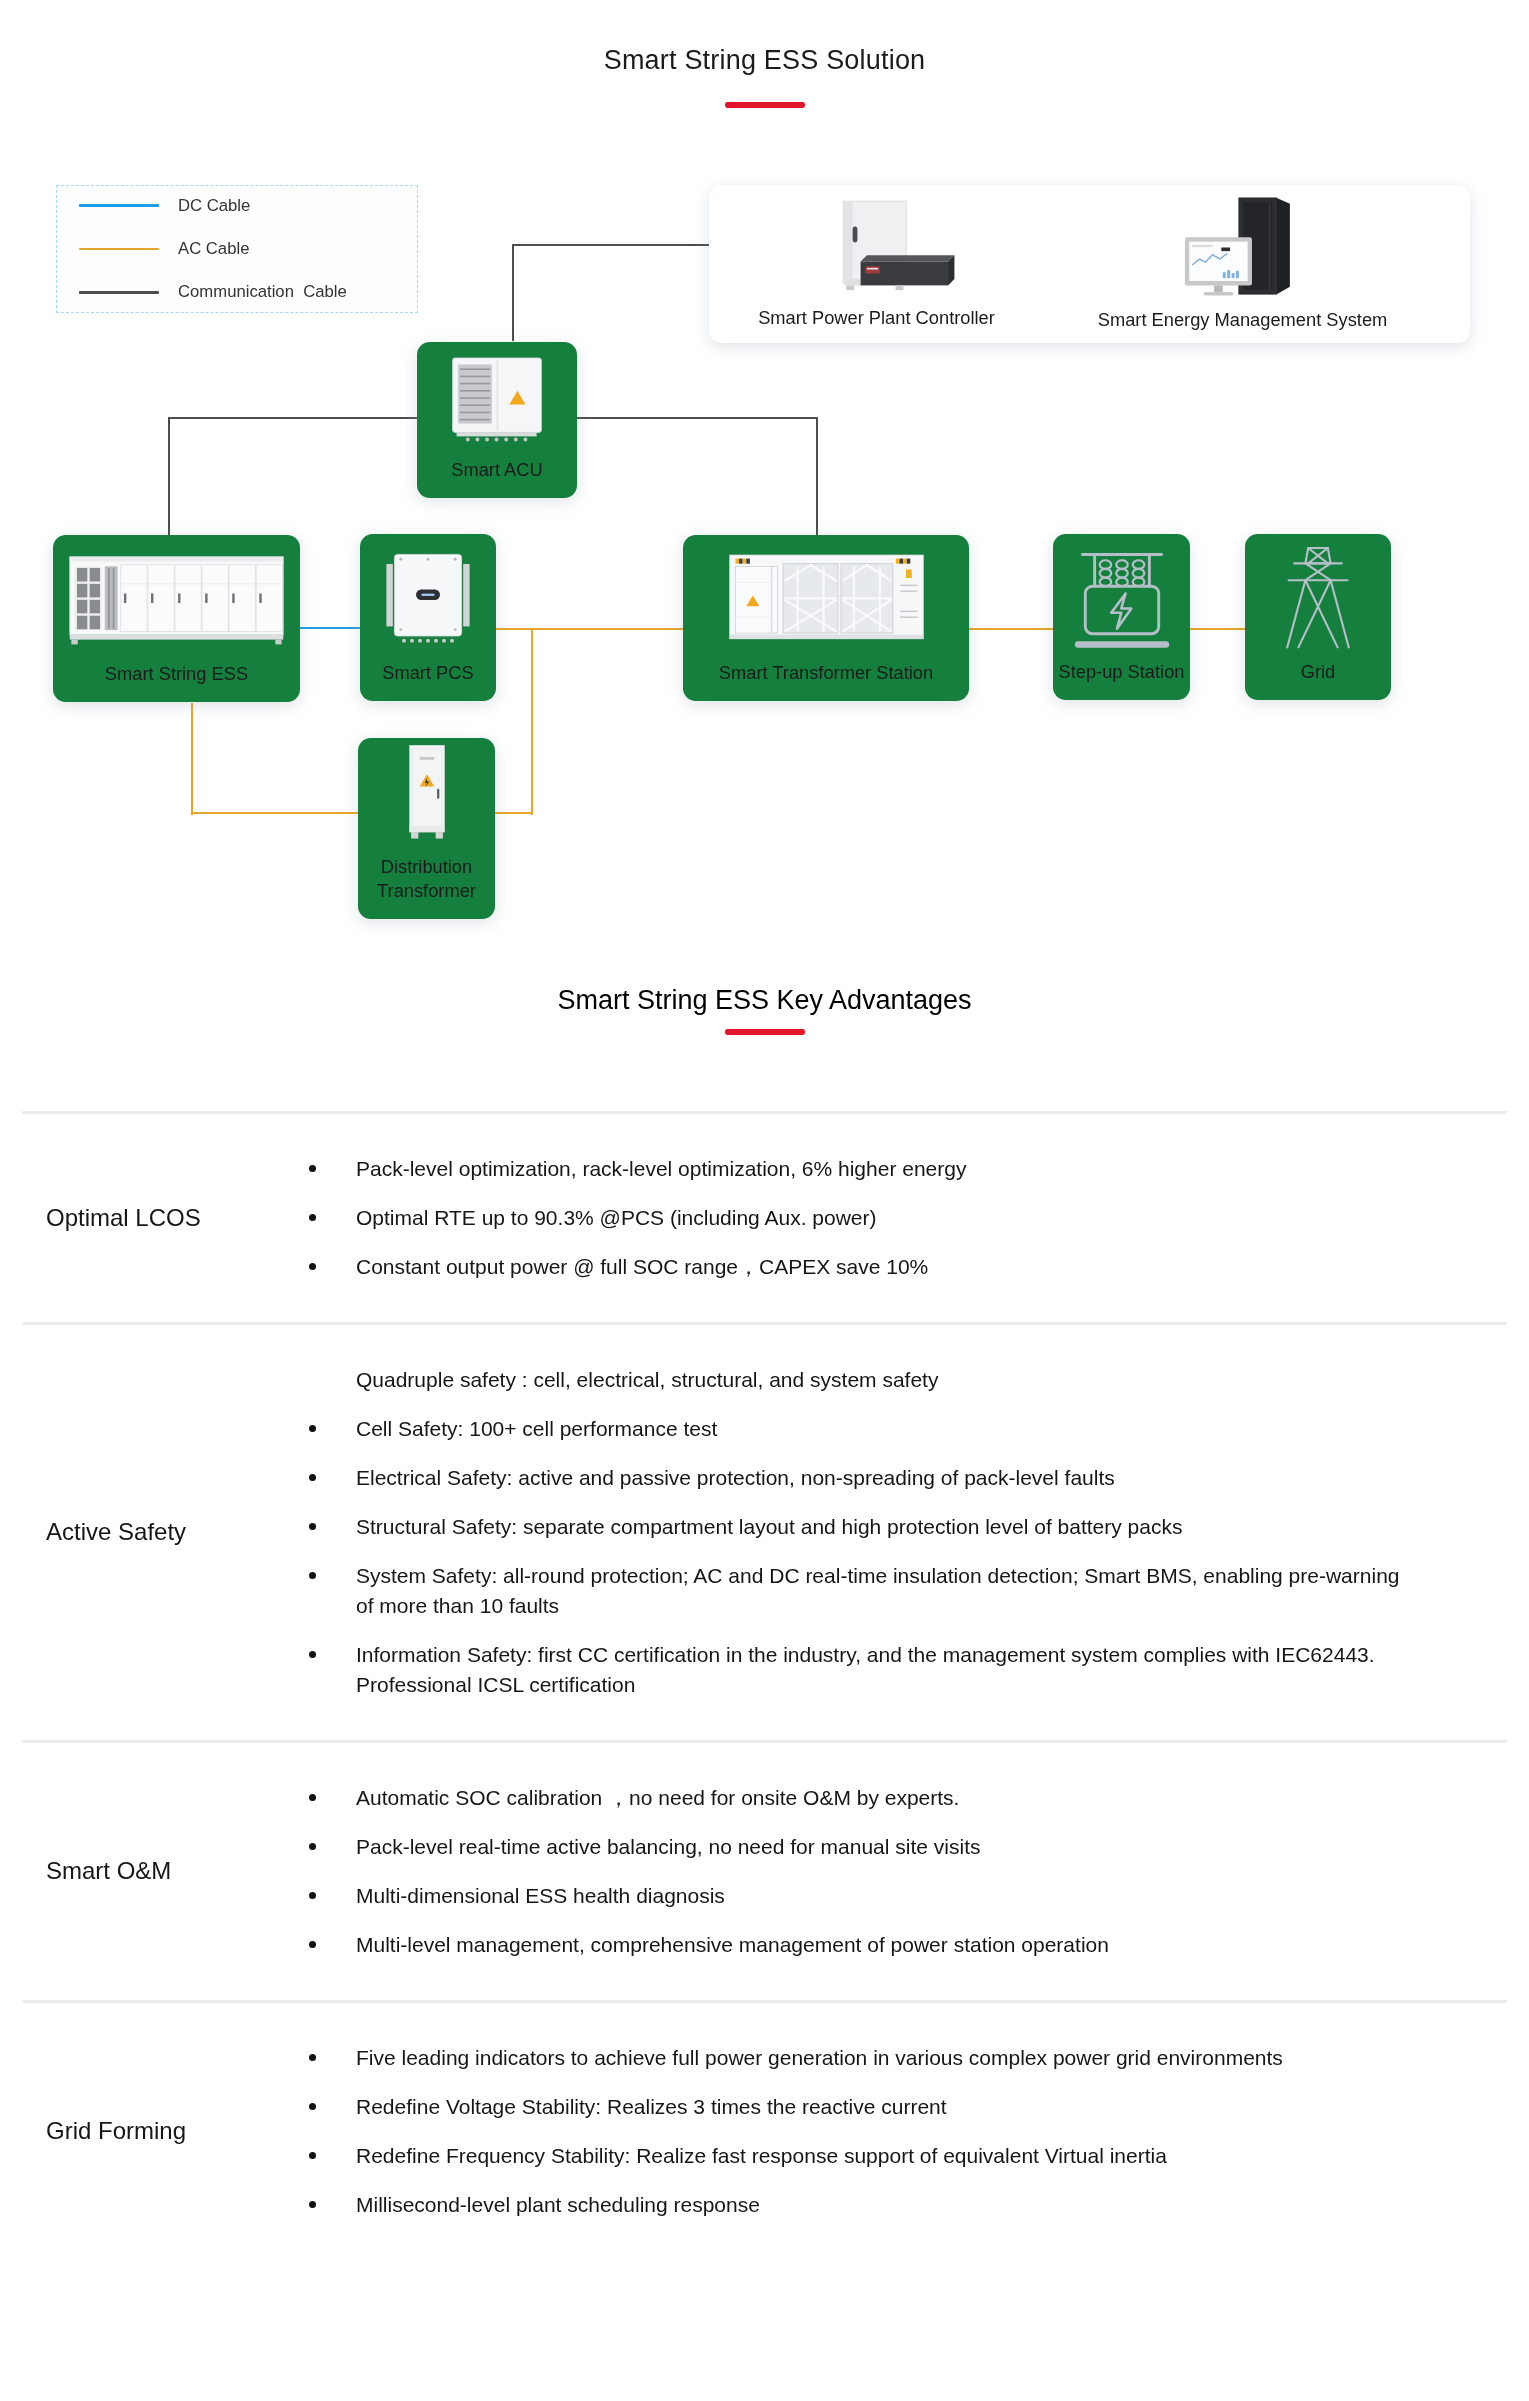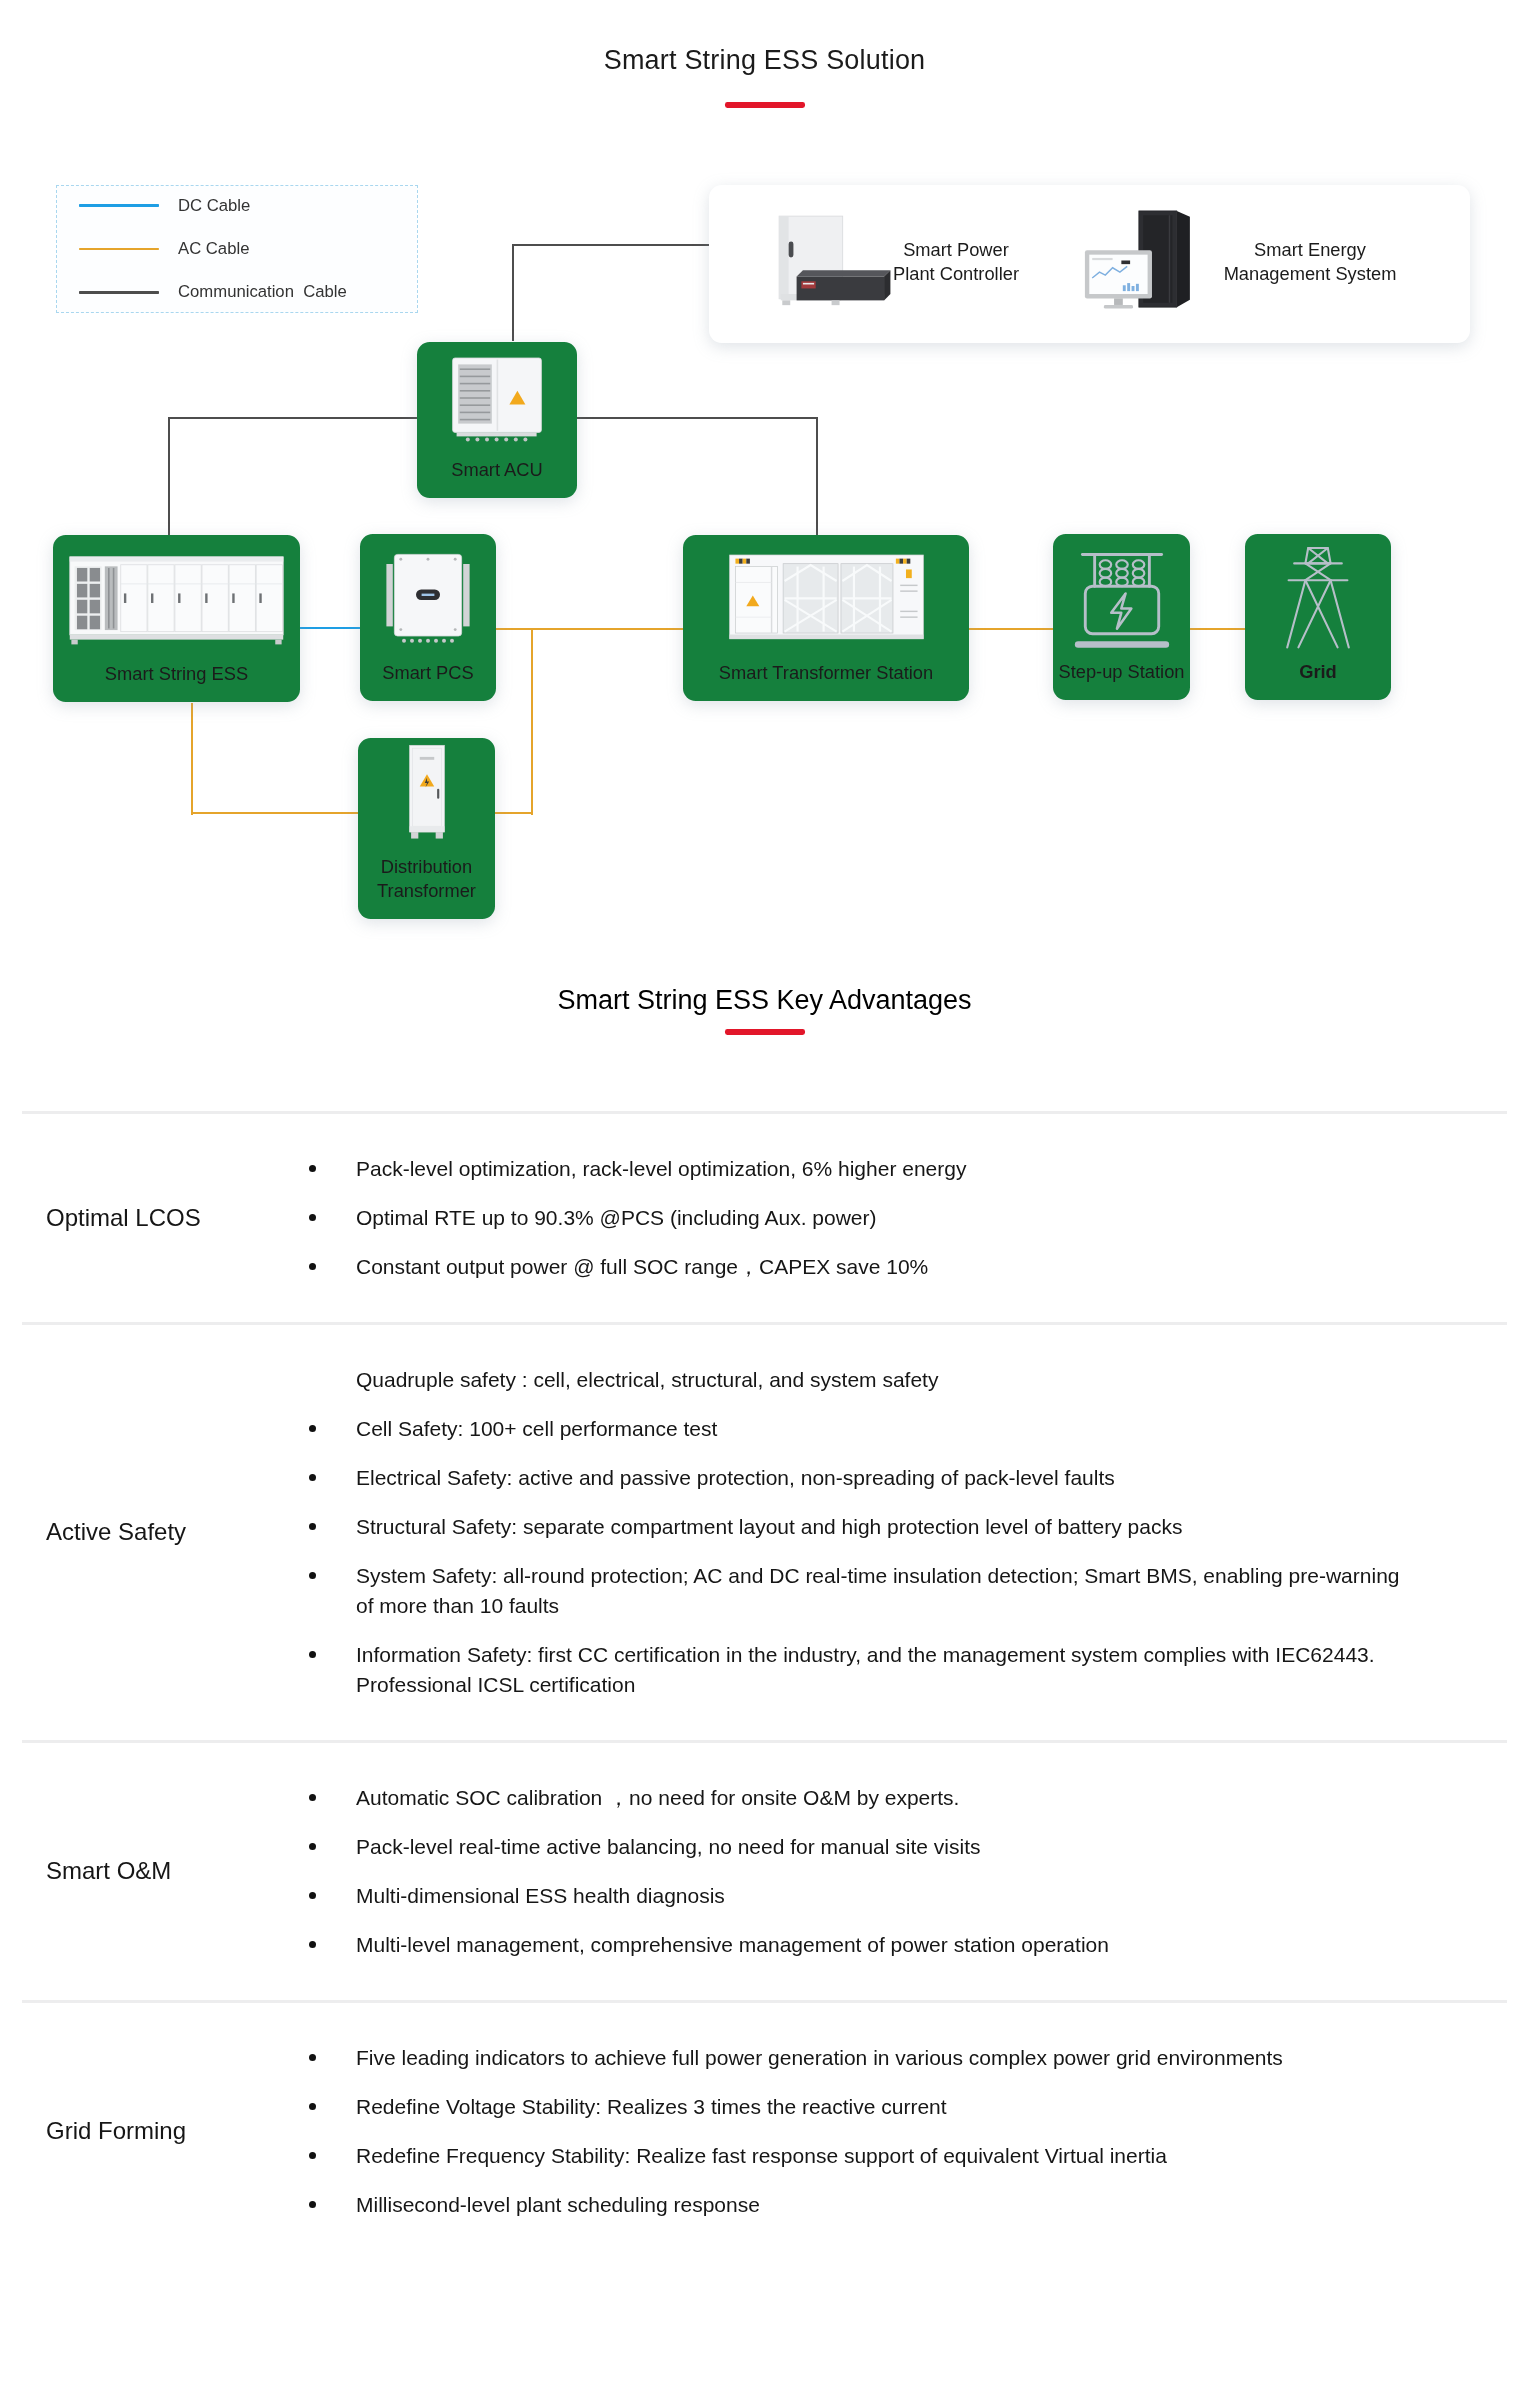--- a/index.html
+++ b/index.html
@@ -23,21 +23,21 @@
 
   .card { position:absolute; background:#15803d; border-radius:12.7px;
     box-shadow:0 4px 16px rgba(140,155,170,0.28); display:flex; flex-direction:column;
     align-items:center; justify-content:space-between; }
   .dev { flex:1; display:flex; align-items:center; justify-content:center; width:100%; }
   .card-label { font-size:18.3px; color:#1b1b1b; text-align:center; padding-bottom:16px;
     line-height:24px; white-space:pre-line; }
 
   .top-box { position:absolute; left:709px; top:185px; width:761px; height:158px;
     background:#fff; border-radius:12.7px; box-shadow:0 4px 16px rgba(140,155,170,0.28); }
-  .top-group { position:absolute; top:9.6px; bottom:8px; display:flex; 
+  .top-group { position:absolute; top:9.6px; bottom:8px; display:flex; flex-direction:column;
     align-items:center; justify-content:space-between; }
   .top-group .card-label { padding-bottom:4.8px; }
 
   
   #advantages { position:relative; width:1529px; }
   .adv-title { text-align:center; margin-top:19px; font-size:27px; font-weight:500; line-height:35px; color:#000000; }
   .adv-underline { width:80px; height:5.6px; margin:11px auto 0; border-radius:2.4px; }
   .adv-rows { margin-top:76px; }
   .adv-row { display:flex; margin:0 22px; border-top:3.2px solid #ededee; }
   .adv-label-col { width:266px; display:flex; align-items:center; padding-left:24px; }
@@ -304,21 +304,21 @@
               <ellipse cx="98" cy="54" rx="8" ry="6"></ellipse>
           </g>
           <rect x="24" y="60" width="102" height="66" rx="10" stroke-width="4"></rect>
           <path d="M80 70 L60 97 h14 l-6 22 20 -28 h-14 z" stroke-width="3.5"></path>
           <line x1="14" y1="141" x2="136" y2="141" stroke-width="9"></line>
         </svg>
       </div>
       <div class="card-label">Step-up Station</div>
     </div>
 
-    <div class="card" style="left:1245px;top:534px;width:146px;height:166px;font-weight:bold;">
+    <div class="card" style="left:1245px;top:534px;width:146px;height:166px;">
       <div class="dev">
         <svg width="104" height="112" viewBox="0 0 140 160" fill="none" stroke="#b6bfc9" stroke-width="3" stroke-linecap="round" stroke-linejoin="round">
           <polygon points="56,10 84,10 88,32 52,32"></polygon>
           <line x1="56" y1="10" x2="84" y2="32"></line>
             <line x1="84" y1="10" x2="56" y2="32"></line>
           <line x1="36" y1="32" x2="104" y2="32"></line>
           <line x1="52" y1="32" x2="88" y2="56"></line>
             <line x1="88" y1="32" x2="52" y2="56"></line>
           <line x1="28" y1="56" x2="112" y2="56"></line>
           <line x1="52" y1="56" x2="26" y2="152"></line>

